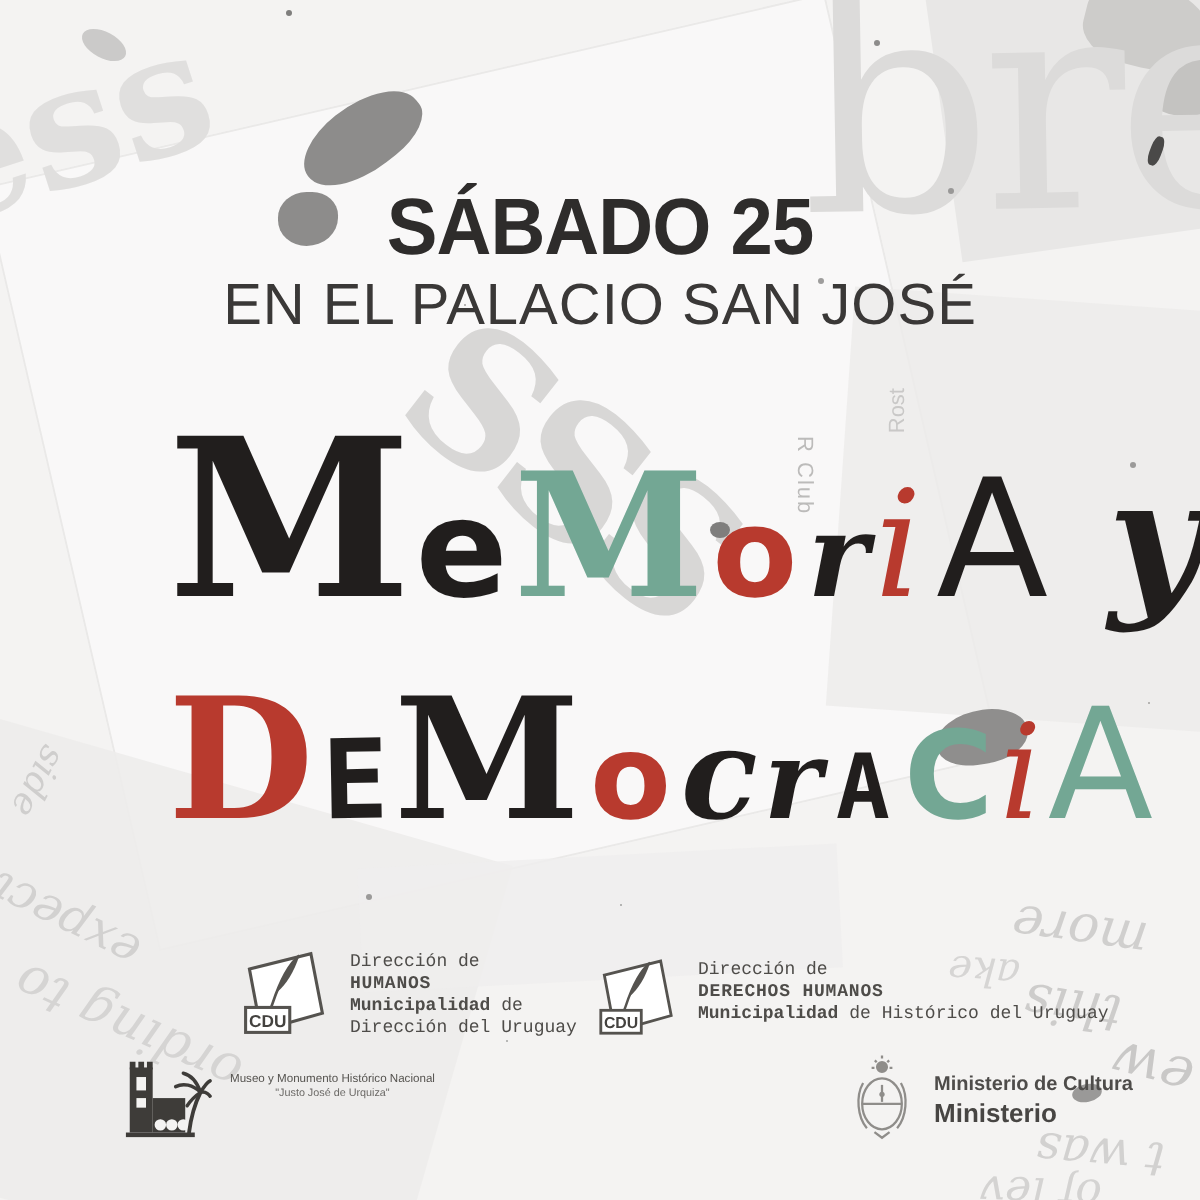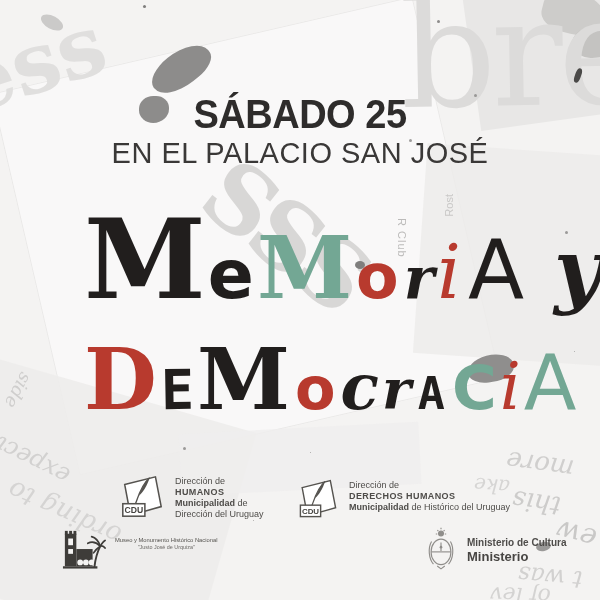--- a/index.html
+++ b/index.html
@@ -108,21 +108,21 @@
   .t25{font-size:55px;margin-left:3px;}
   .t26{font-size:45px;margin-left:7px;}
   .t27{font-size:61px;font-weight:bold;margin-left:7px;}
   .t28{font-size:66px;margin-left:3px;}
   .t29{font-size:77px;font-weight:500;margin-left:3px;}
 
   
   .logoblk{position:absolute;display:flex;gap:9px;z-index:10;align-items:flex-start;}
   #cdu-cultura{left:118px;top:472px;}
   #cdu-ddhh{left:296px;top:476px;}
-  .cdu-text{font-size:9px;line-height:11px;color:#4e4c49;padding-top:4px;}
+  .cdu-text{font-size:9px;line-height:11px;color:#4e4c49;padding-top:4px;font-family:Liberation Mono, monospace;}
   .cdu-text .bold{font-weight:bold;}
   .sp2{letter-spacing:.4px;}
   #palacio{left:62px;top:526px;}
   .pal-text{padding-top:9px;}
   .pal-name{font-size:13.5px;font-weight:bold;color:#3c3a38;letter-spacing:.2px;}
   .pal-sub{font-size:5.8px;color:#55534f;margin-top:2px;}
   .pal-sub2{font-size:5.4px;color:#6b6966;text-align:center;margin-top:1px;}
   #museos{position:absolute;left:253px;top:538px;z-index:10;}
   .mus-label{font-size:11.5px;font-weight:500;color:#454341;letter-spacing:.3px;}
   .mus-dots{width:107px;height:13px;margin-top:4px;

